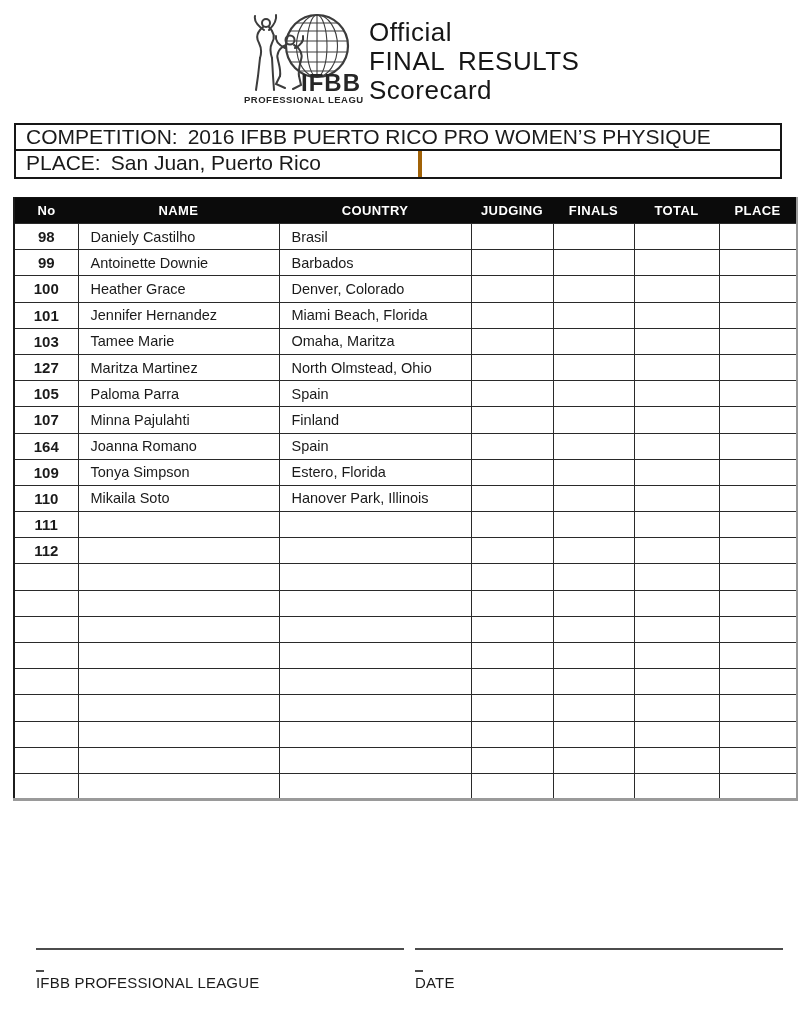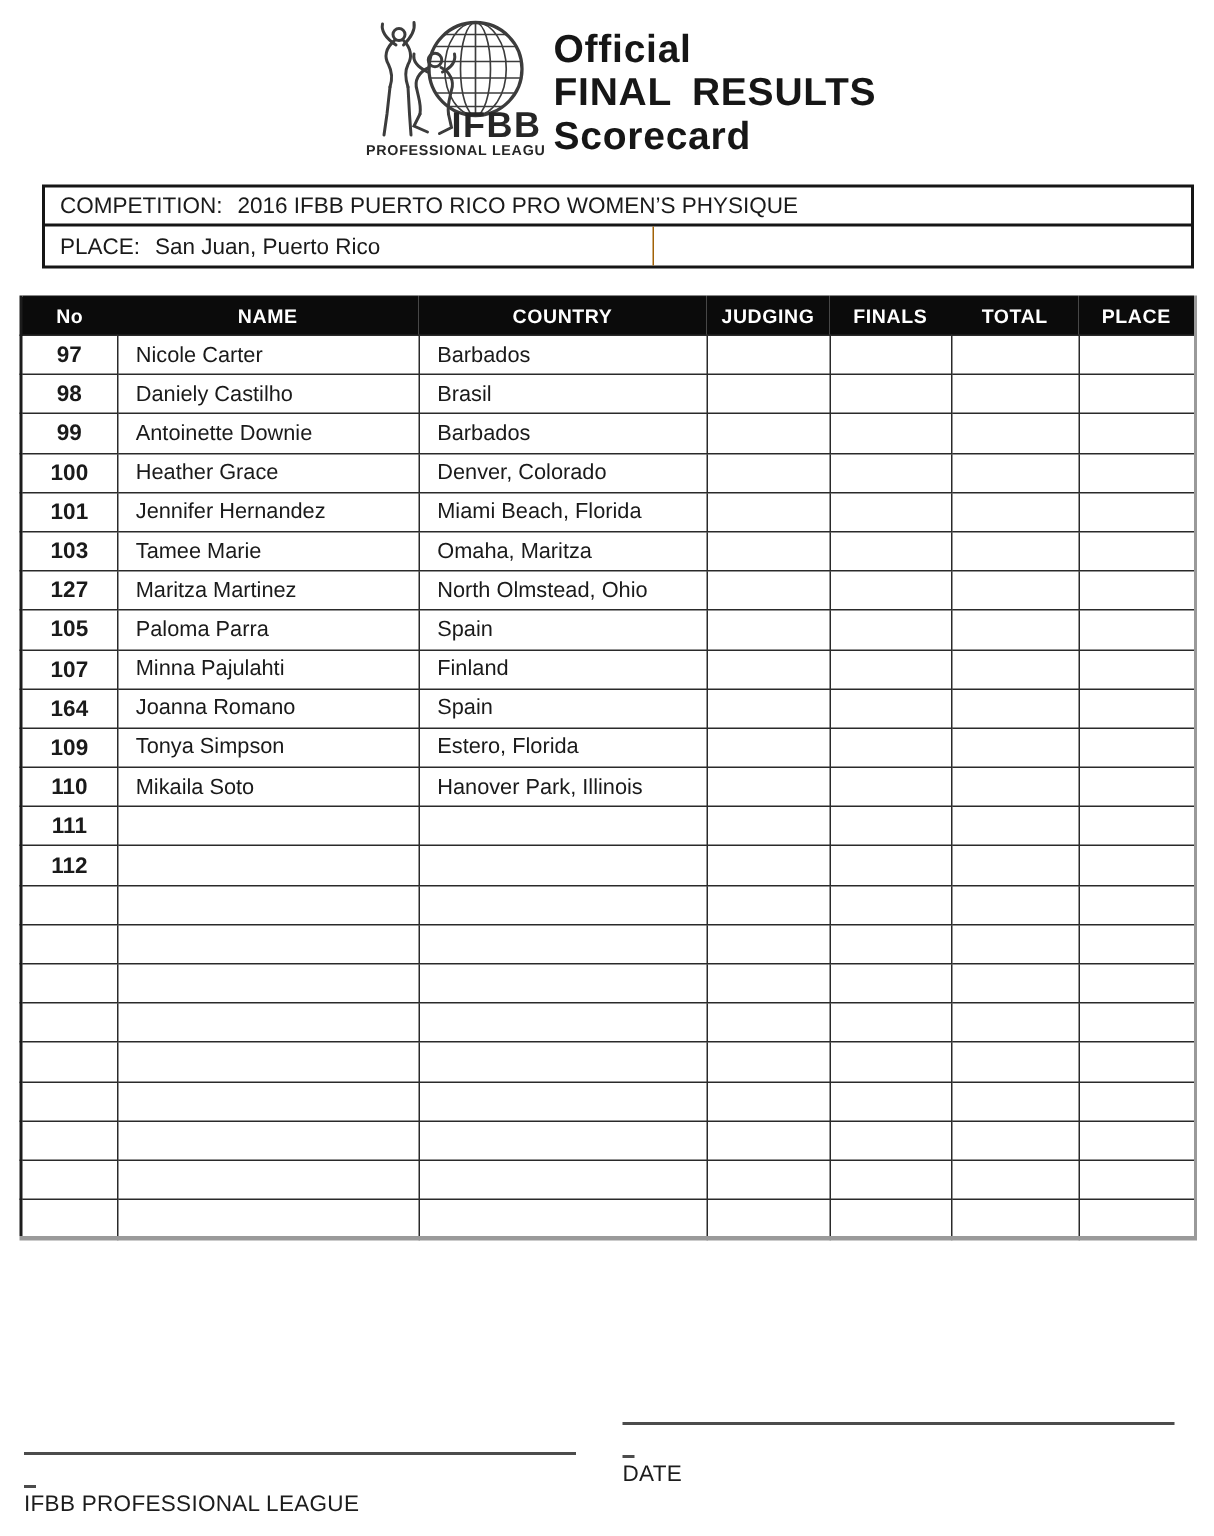--- a/index.html
+++ b/index.html
@@ -6,38 +6,38 @@
   html,body { background:#ffffff; }
   .page {
     position:relative; width:809px; height:1024px; background:#ffffff;
     font-family:"Liberation Sans", sans-serif; color:#1a1a1a; overflow:hidden;
   }
 
   
   .header { position:absolute; left:243px; top:10px; display:flex; gap:6px; }
   .logo { width:120px; height:96px; }
   .title-block {
-    margin-top:8px; font-weight:700; font-size:26px; line-height:29px;
+    margin-top:8px; font-weight:400; font-size:26px; line-height:29px;
     color:#161616; letter-spacing:0.5px; white-space:nowrap;
   }
   .title-line2 { word-spacing:6px; }
 
   
   .infobox {
-    position:absolute; left:28px; top:123px; width:768px;
-    border:2px solid #161616; font-size:15px;
+    position:absolute; left:14px; top:123px; width:768px;
+    border:2px solid #161616; font-size:21px;
   }
   .info-row1 {
     height:26px; display:flex; align-items:center;
     border-bottom:2px solid #161616; padding-left:10px;
   }
   .info-row2 { height:26px; display:flex; align-items:stretch; }
   .place-cell {
-    width:406px; border-right:1px solid #a16207;
-    display:flex; align-items:center; padding-left:10px;
+    width:406px; border-right:4px solid #a16207;
+    display:flex; padding-left:10px;
   }
   .date-cell { flex:1; display:flex; align-items:center; padding-left:12px; }
   .info-label { margin-right:10px; }
   .date-cell .info-label { margin-right:30px; }
 
   
   .results {
     position:absolute; left:13px; top:197px; width:783px;
     border-collapse:collapse; table-layout:fixed;
     border-left:2px solid #1c1c1c; border-right:2px solid #9a9a9a;
@@ -49,21 +49,21 @@
   }
   .results td {
     border:1px solid #2a2a2a; height:26.2px; font-size:14.5px;
     overflow:hidden; white-space:nowrap;
   }
   .results td.col-no { font-weight:700; font-size:15px; text-align:center; }
   .results td.col-name, .results td.col-country { padding-left:12px; }
 
   
   .sig { position:absolute; top:948px; }
-  .sig-left  { left:16px;  width:368px;margin-top:20px; }
+  .sig-left  { left:36px;  width:368px; }
   .sig-right { left:415px; width:368px; }
   .sig-line { border-top:2px solid #4c4c4c; width:100%; }
   .sig-tick { width:8px; border-top:2px solid #4c4c4c; margin-top:20px; }
   .sig-label { margin-top:2px; font-size:15px; letter-spacing:0.2px; color:#1c1c1c; }
 </style>
 </head>
 <body>
 
 <div class="page">
 
@@ -141,29 +141,20 @@
         <th>NAME</th>
         <th>COUNTRY</th>
         <th>JUDGING</th>
         <th>FINALS</th>
         <th>TOTAL</th>
         <th>PLACE</th>
       </tr>
     </thead>
     <tbody id="results-body">
         <tr>
-          <td class="col-no">97</td>
-          <td class="col-name">Nicole Carter</td>
-          <td class="col-country">Barbados</td>
-          <td class="col-judging"></td>
-          <td class="col-finals"></td>
-          <td class="col-total"></td>
-          <td class="col-place"></td>
-        </tr>
-        <tr>
           <td class="col-no">98</td>
           <td class="col-name">Daniely Castilho</td>
           <td class="col-country">Brasil</td>
           <td class="col-judging"></td>
           <td class="col-finals"></td>
           <td class="col-total"></td>
           <td class="col-place"></td>
         </tr>
         <tr>
           <td class="col-no">99</td>

